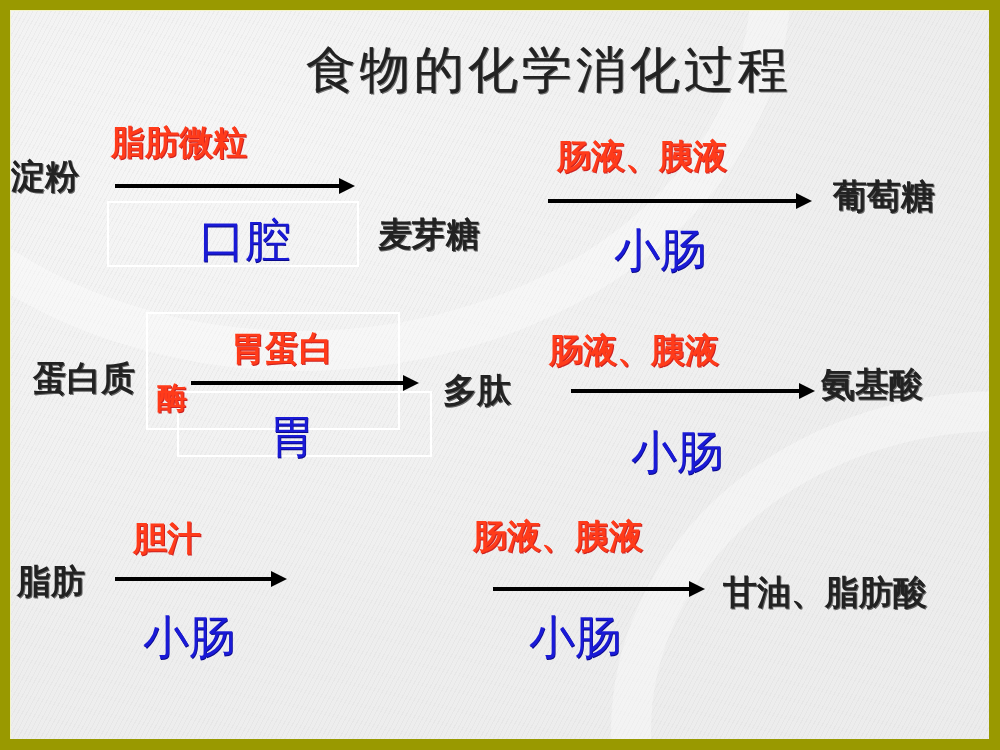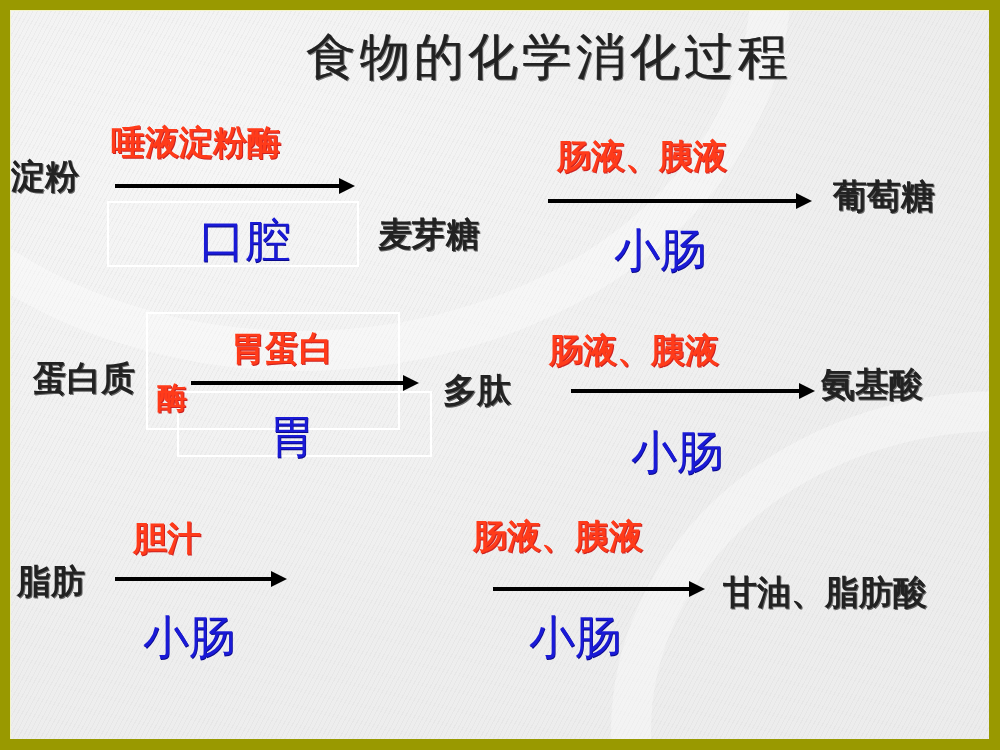--- a/index.html
+++ b/index.html
@@ -62,24 +62,24 @@
       box-sizing: border-box;
     }
   </style>
 </head>
 <body>
 
 <div class="slide">
   <div class="sweep" style="left:-200px; top:-420px; width:900px; height:700px;"></div>
   <div class="sweep" style="left:600px; top:380px; width:700px; height:600px;"></div>
 
-  <div class="t title" style="left:295px; top:21px;text-align:center;">食物的化学消化过程</div>
+  <div class="t title" style="left:295px; top:34px;text-align:center;">食物的化学消化过程</div>
 
   <div class="t black" style="left:0px; top:148px;">淀粉</div>
-  <div class="t red" style="left:100px; top:114px;">唾液淀粉酶</div>
+  <div class="t red" style="left:100px; top:114px;">脂肪微粒</div>
   <div class="arrow" style="left:104px; top:173px; width:226px;"></div>
   <div class="box" style="left:96px; top:190px; width:252px; height:66px;"></div>
   <div class="t blue" style="left:188px; top:206px;">口腔</div>
   <div class="t black" style="left:367px; top:170px;margin-top:36px;">麦芽糖</div>
   <div class="t red" style="left:546px; top:128px;">肠液、胰液</div>
   <div class="arrow" style="left:537px; top:188px; width:250px;"></div>
   <div class="t blue" style="left:603px; top:216px;">小肠</div>
   <div class="t black" style="left:822px; top:168px;">葡萄糖</div>
 
   <div class="t black" style="left:22px; top:350px;">蛋白质</div>

